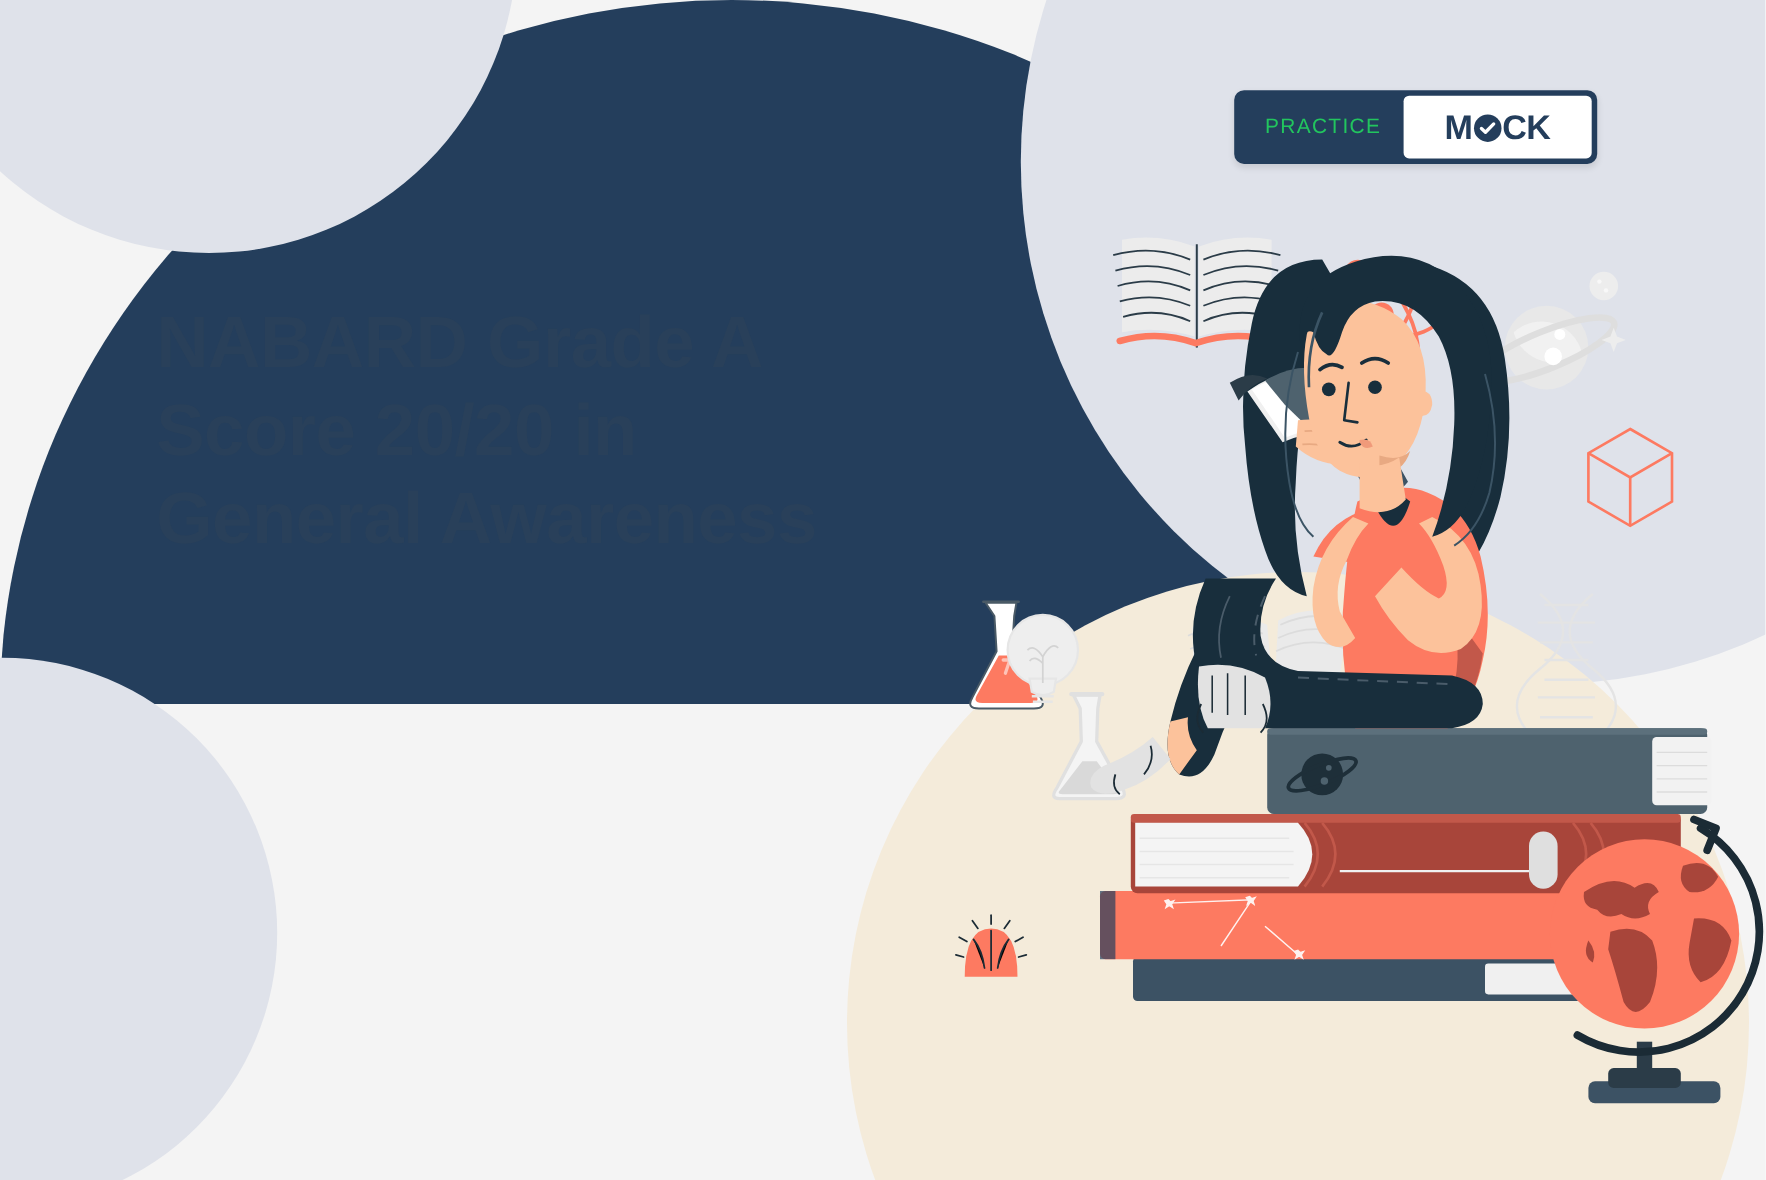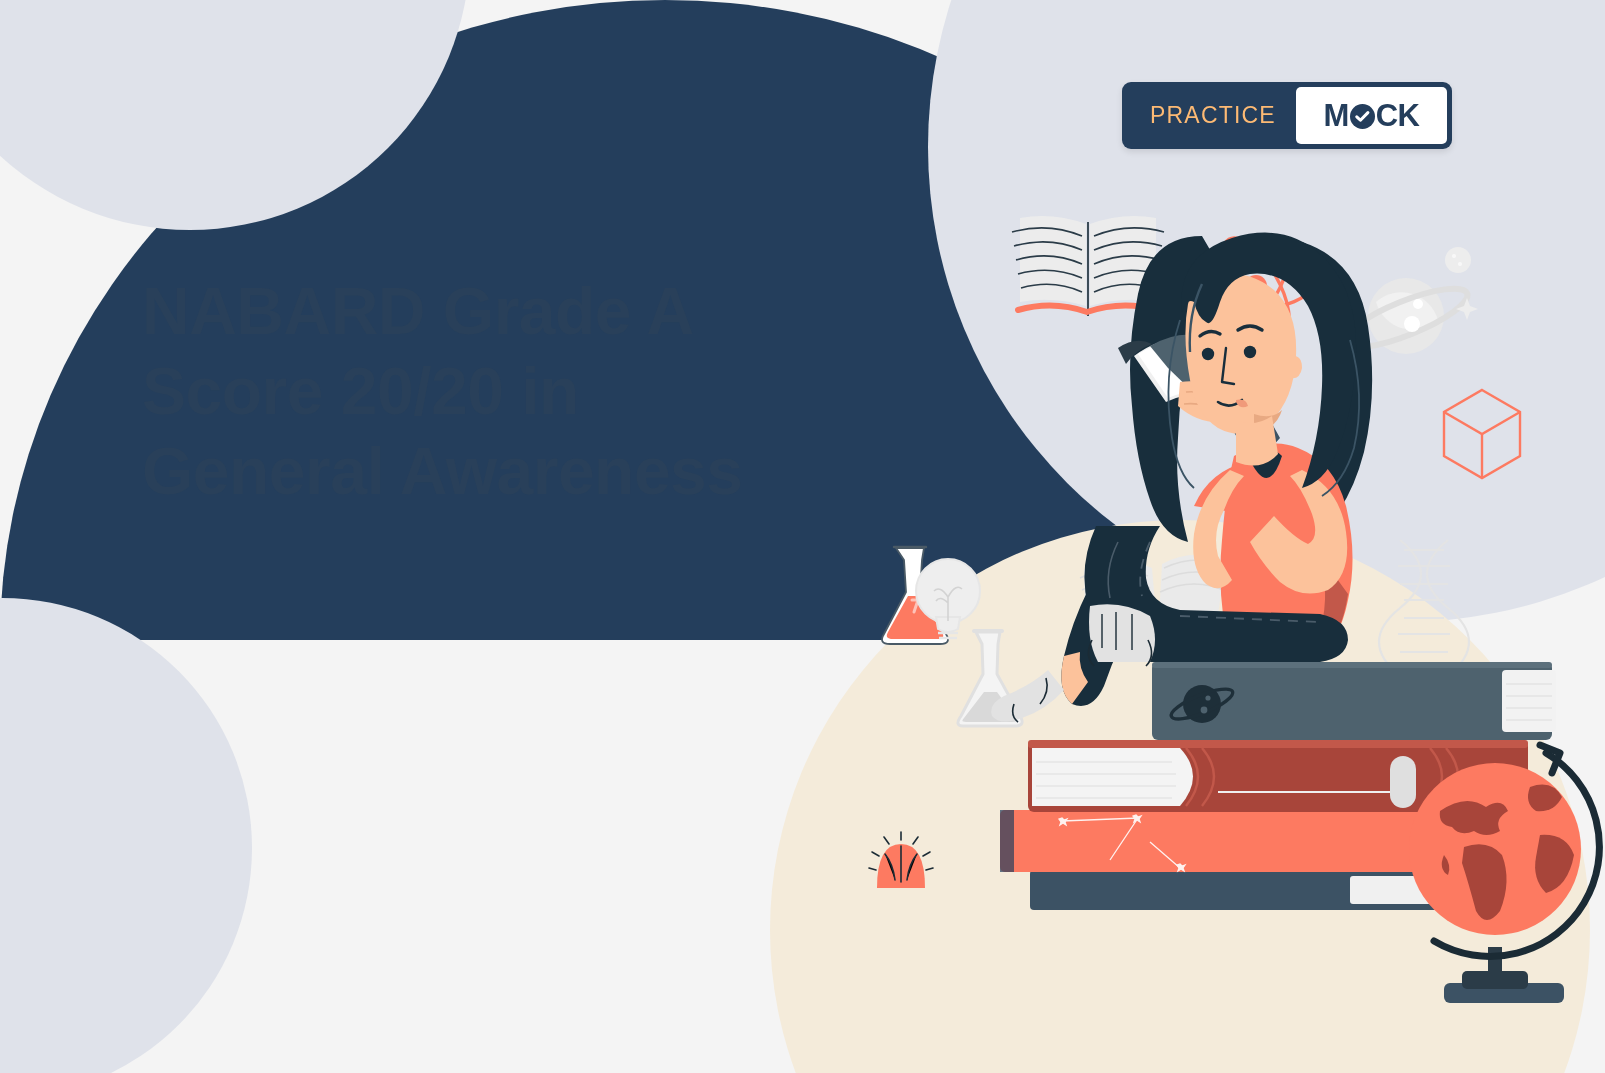--- a/index.html
+++ b/index.html
@@ -43,22 +43,22 @@
     width:330px;height:67px;
     background:#243e5c;
     border-radius:9px;
     display:flex;align-items:center;
     box-shadow:0 3px 6px rgba(0,0,0,.10);
     overflow:hidden;
   }
   #logo-left{
     flex:0 0 auto;
     padding:0 20px 0 28px;
-    color:#fdba74;
-    font-size:23px;
+    color:#22c55e;
+    font-size:19px;
     letter-spacing:1.2px;
     font-weight:400;
   }
   #logo-right{
     flex:1 1 auto;
     align-self:stretch;
     margin:5px 5px 5px 0;
     background:#ffffff;
     border-radius:5px;
     display:flex;align-items:center;justify-content:center;

